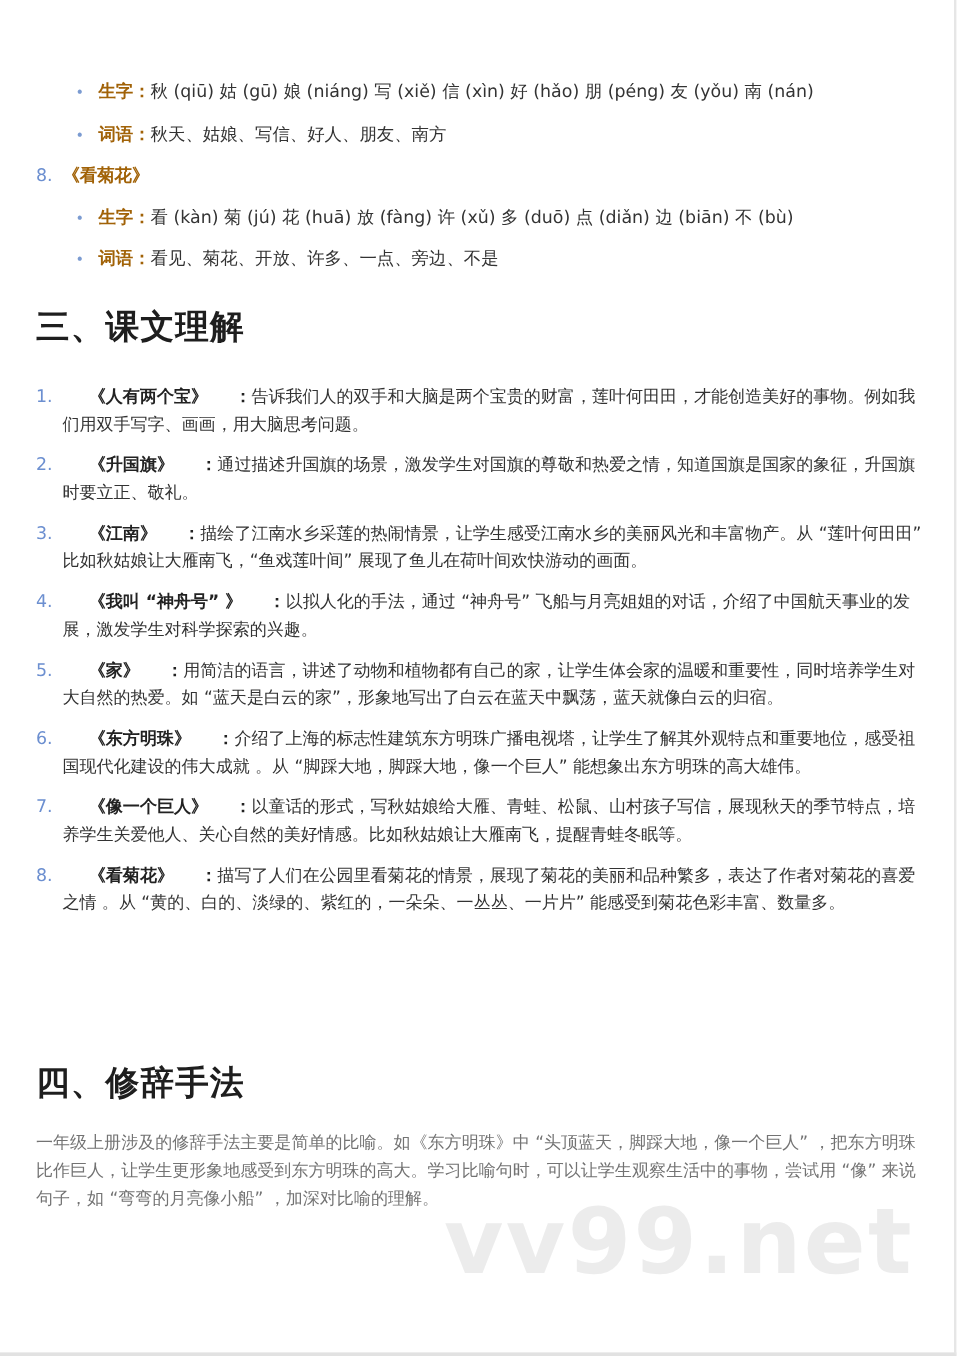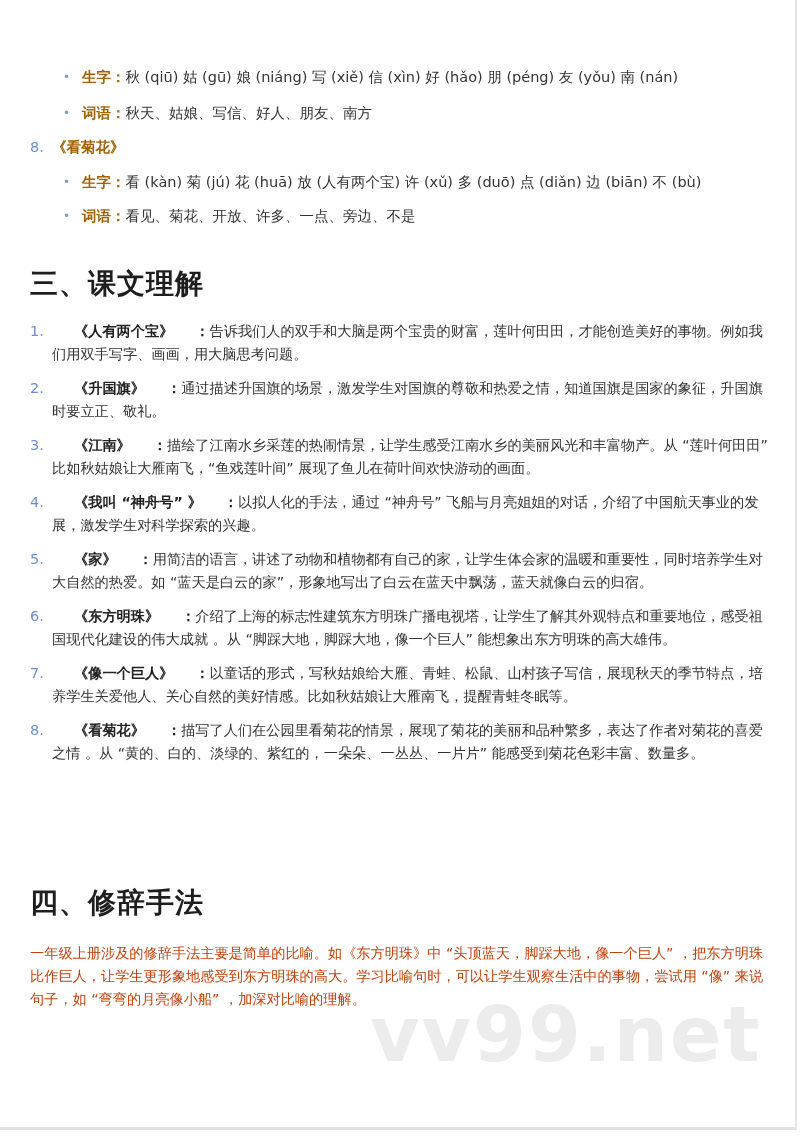--- a/index.html
+++ b/index.html
@@ -93,21 +93,21 @@
       color: #333333;
     }
     .para-item .title {
       font-weight: bold;
       color: #222222;
       margin-left: 22px;
     }
     .plain-para {
       font-size: 14.2px;
       line-height: 23px;
-      color: #c2410c;
+      color: #737373;
       margin: 0;
       width: 740px;
     }
     .watermark {
       position: absolute;
       left: 370px;
       top: 990px;
       font-size: 76px;
       font-weight: bold;
       color: rgba(200, 200, 200, 0.35);
@@ -134,29 +134,29 @@
     </ul>
 
     <div class="num-head" style="position:absolute; top:136px; left:0;">
       <span class="num">8.</span>
       <span class="label-bold">《看菊花》</span>
     </div>
 
     <ul class="sub-list" style="position:absolute; top:171px; left:0; width:740px;">
       <li class="sub-item">
         <span class="bullet">•</span>
-        <span class="label-bold">生字</span><span class="label-bold">：</span><span>看 (kàn) 菊 (jú) 花 (huā) 放 (人有两个宝) 许 (xǔ) 多 (duō) 点 (diǎn) 边 (biān) 不 (bù)</span>
+        <span class="label-bold">生字</span><span class="label-bold">：</span><span>看 (kàn) 菊 (jú) 花 (huā) 放 (fàng) 许 (xǔ) 多 (duō) 点 (diǎn) 边 (biān) 不 (bù)</span>
       </li>
       <li class="sub-item" style="margin-top:12px;">
         <span class="bullet">•</span>
         <span class="label-bold">词语</span><span class="label-bold">：</span><span>看见、菊花、开放、许多、一点、旁边、不是</span>
       </li>
     </ul>
 
-    <h2 style="position:absolute; top:264px; left:0;">三、课文理解</h2>
+    <h2 style="position:absolute; top:253px; left:0;">三、课文理解</h2>
 
     <ol class="para-list" style="position:absolute; top:320px; left:0; width:740px;">
       <li class="para-item" style="margin-bottom:11px;">
         <span class="num">1.</span>
         <span class="title">《人有两个宝》</span><span class="title">：</span><span>告诉我们人的双手和大脑是两个宝贵的财富，莲叶何田田，才能创造美好的事物。例如我们用双手写字、画画，用大脑思考问题。</span>
       </li>
       <li class="para-item" style="margin-bottom:11px;">
         <span class="num">2.</span>
         <span class="title">《升国旗》</span><span class="title">：</span><span>通过描述升国旗的场景，激发学生对国旗的尊敬和热爱之情，知道国旗是国家的象征，升国旗时要立正、敬礼。</span>
       </li>

